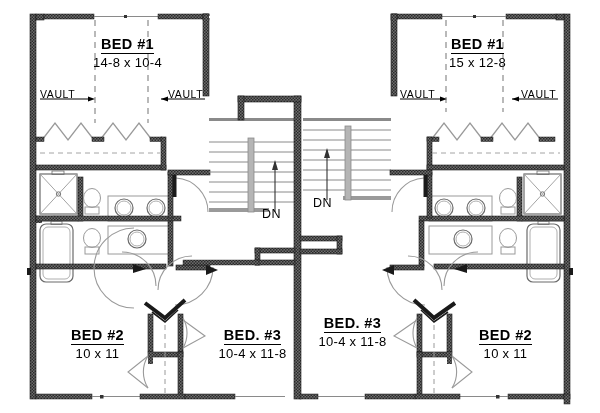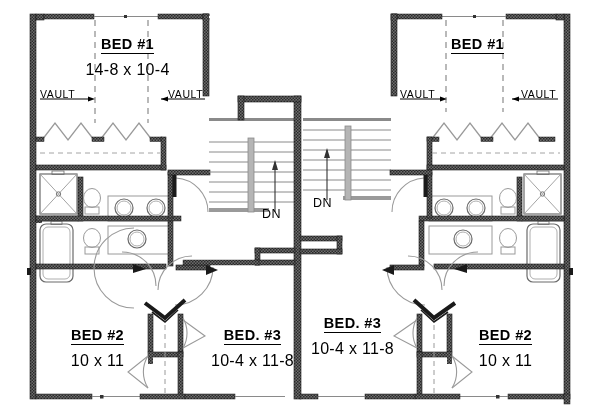--- a/index.html
+++ b/index.html
@@ -35,23 +35,23 @@
   }
   .room-name {
     font-weight: bold;
     font-size: 14.5px;
     letter-spacing: 0.4px;
     border-bottom: 1.6px solid #000;
     padding-bottom: 1px;
     display: inline-block;
   }
   .room-dims {
-    font-size: 16px;
+    font-size: 13px;
     letter-spacing: 0.3px;
-    margin-top: 8px;
+    margin-top: 2px;
     display: block;
   }
   .vault-label {
     position: absolute;
     font-size: 10.5px;
     font-weight: normal;
     letter-spacing: 0.6px;
     color: #000;
     white-space: nowrap;
     user-select: none;
@@ -376,20 +376,21 @@
     <span class="room-dims">10 x 11</span>
   </div>
 
   <div class="room-label" style="left:190px; top:327px; width:125px;">
     <span class="room-name">BED. #3</span>
     <span class="room-dims">10-4 x 11-8</span>
   </div>
 
   <div class="room-label" style="left:410px; top:36px; width:135px;">
     <span class="room-name">BED #1</span>
+    <span class="room-dims">15 x 12-8</span>
   </div>
 
   <div class="vault-label" style="left:400px; top:88px;">
     <span>VAULT</span>
   </div>
   <div class="vault-label" style="left:521px; top:88px;">
     <span>VAULT</span>
   </div>
 
   <div class="dn-label" style="left:313px; top:196px;">

